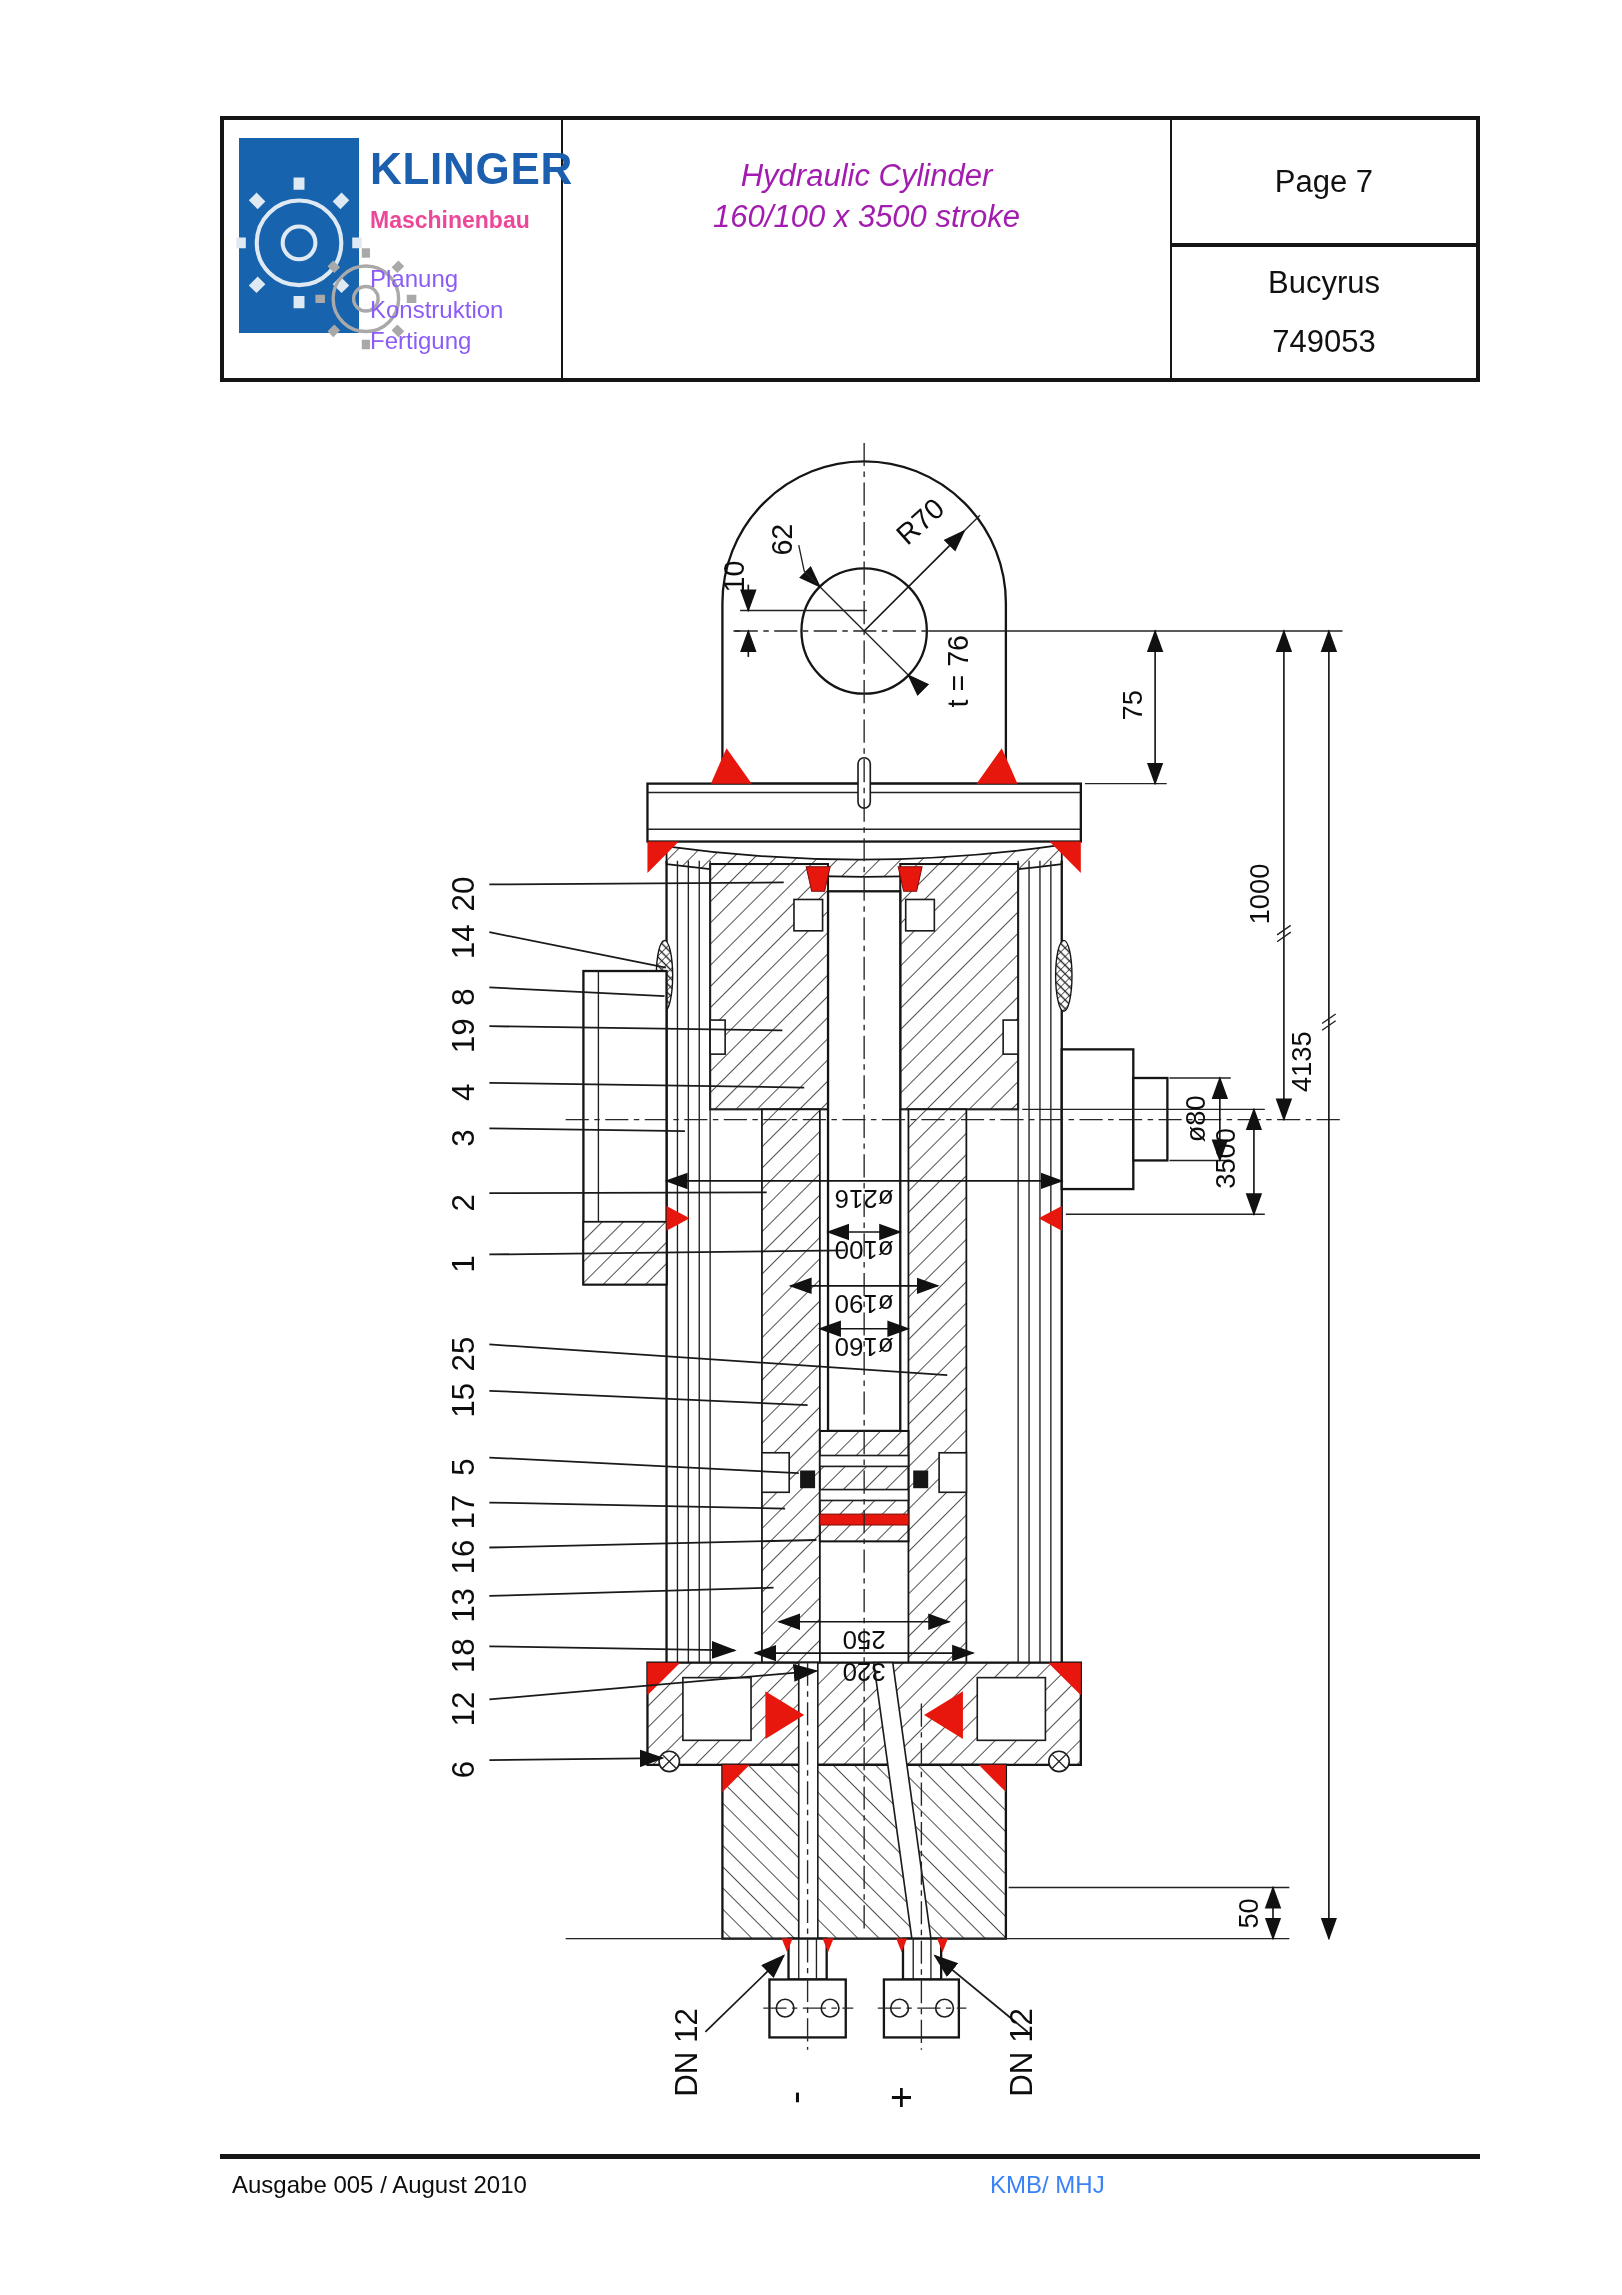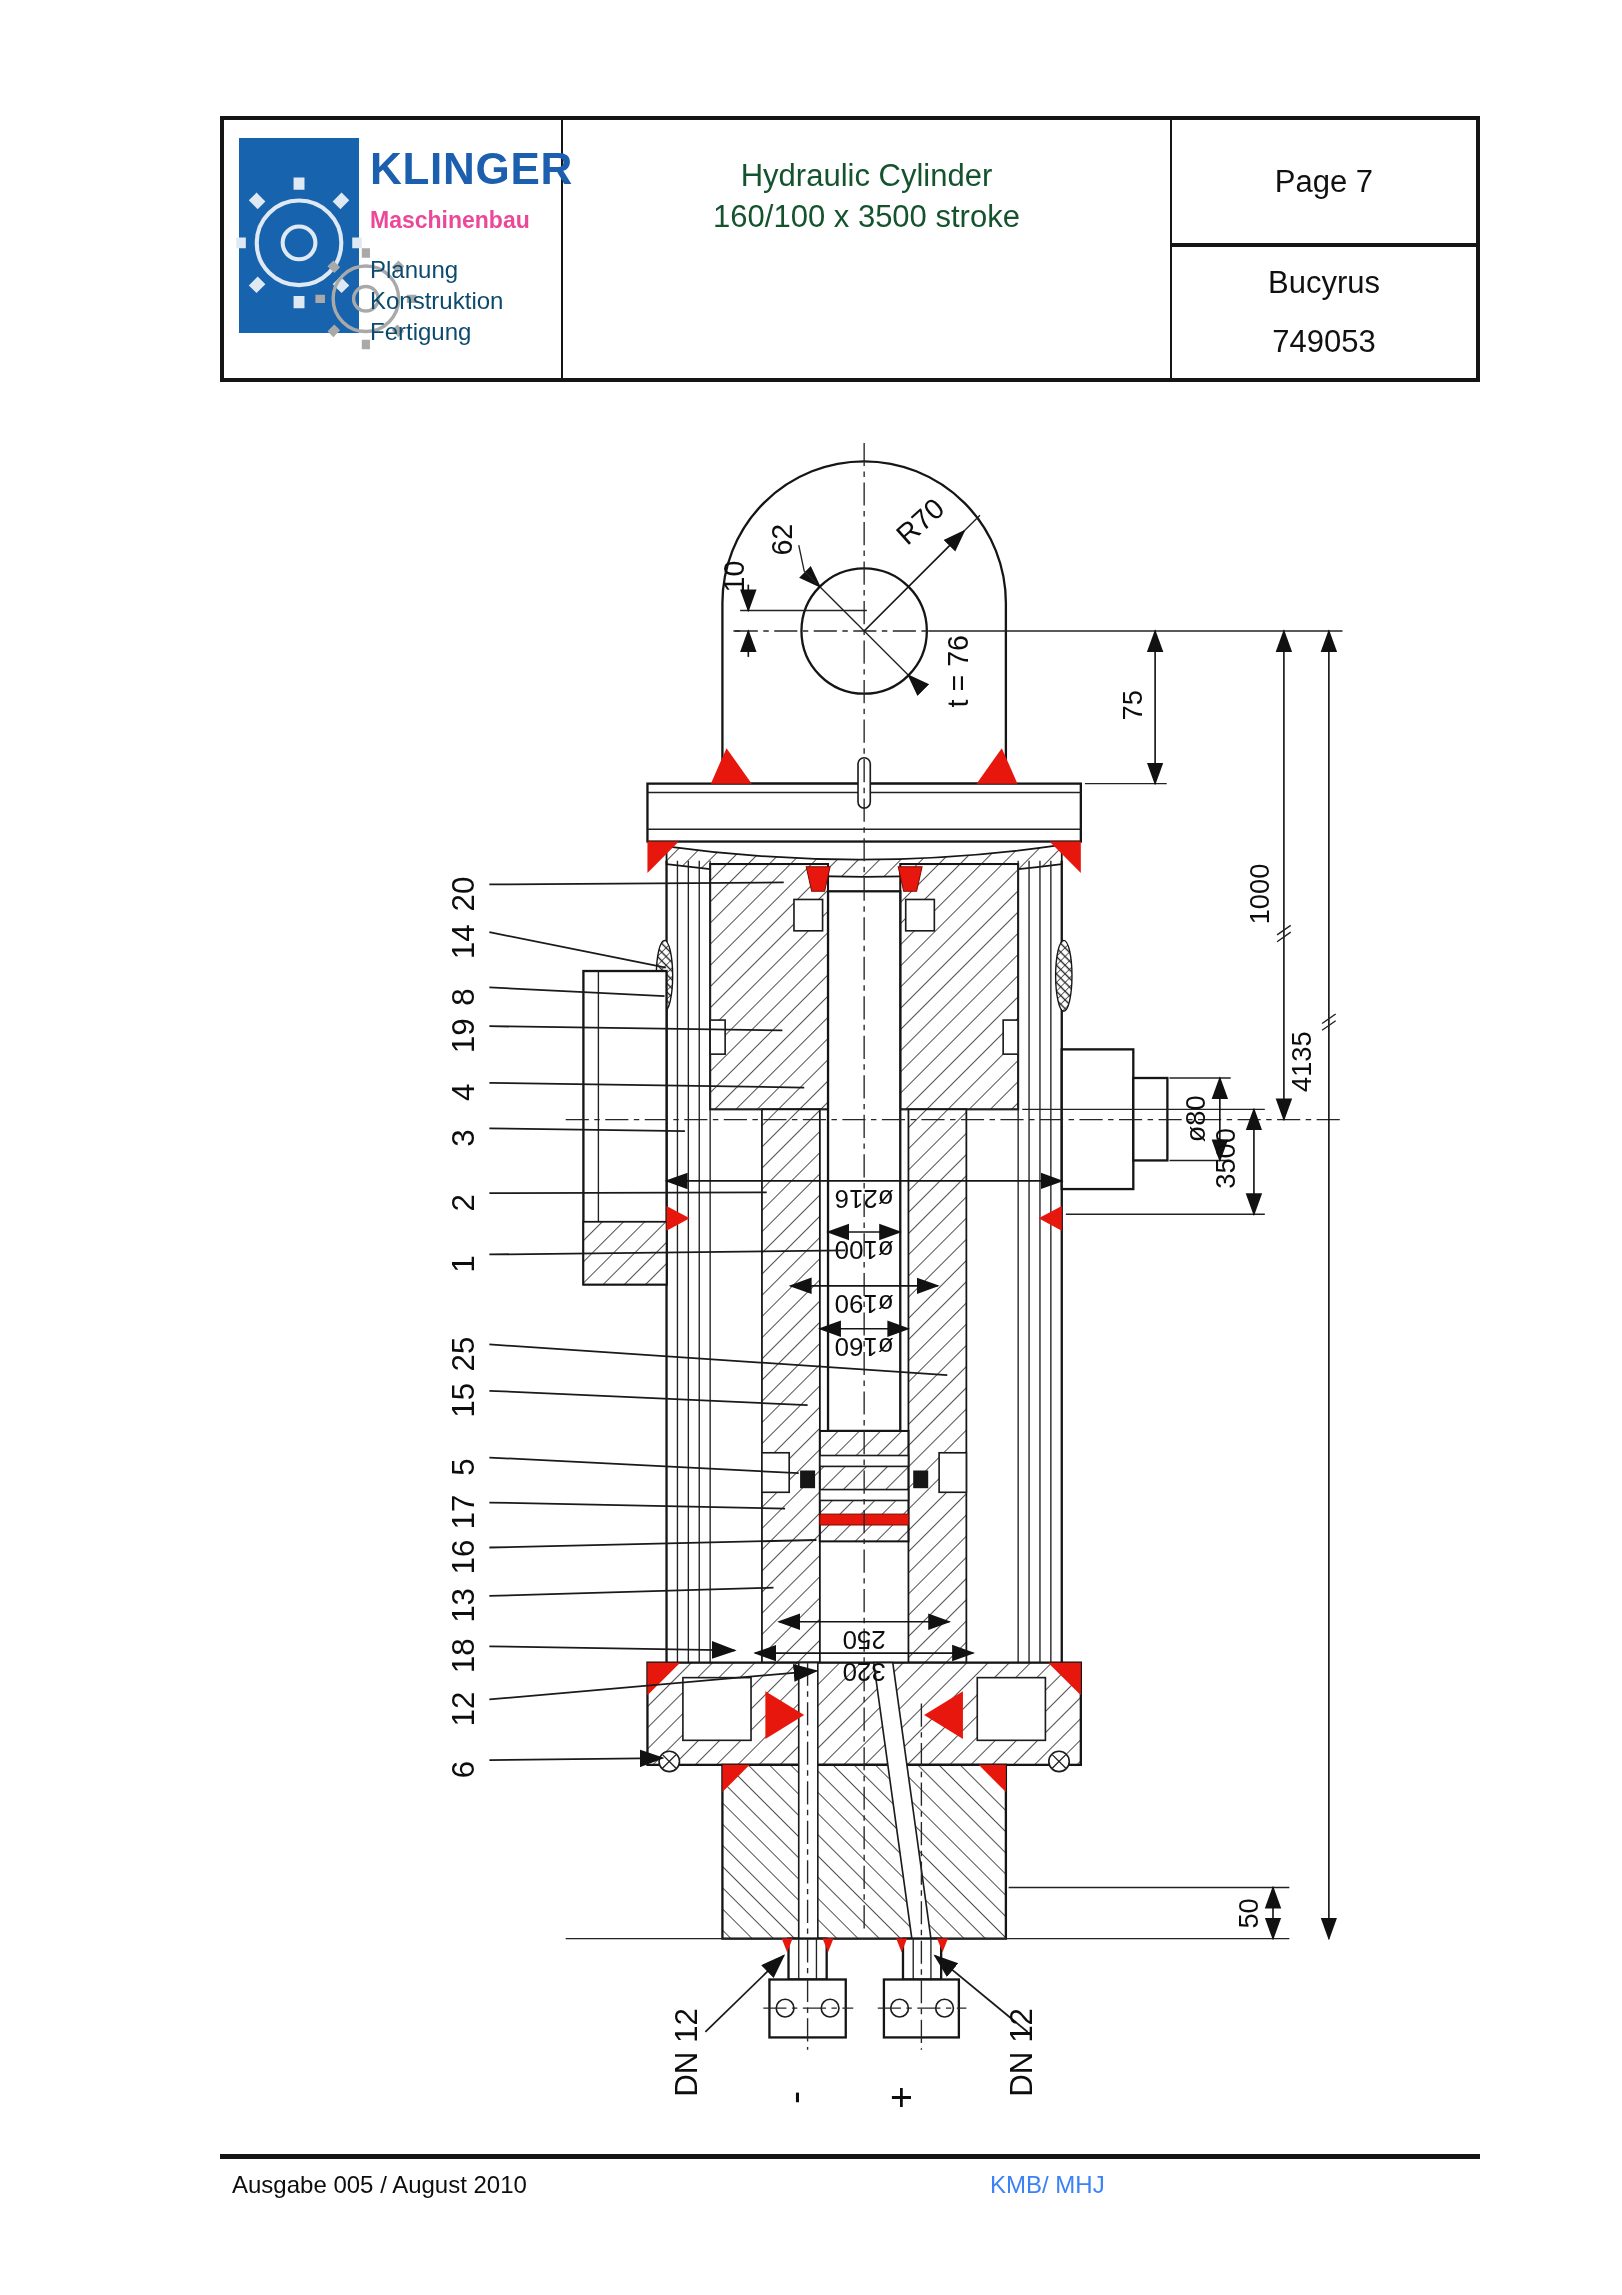--- a/index.html
+++ b/index.html
@@ -4,28 +4,28 @@
 <style>
   html,body{margin:0;padding:0;background:#ffffff;}
   body{width:1622px;height:2295px;position:relative;font-family:"Liberation Sans",sans-serif;color:#111;}
   .sheet{position:absolute;inset:0;background:#fff;}
   
   .titleblock{position:absolute;left:220px;top:116px;width:1260px;height:266px;border:4.1px solid #151515;display:flex;box-sizing:border-box;background:#fff;}
   .tb-cell{box-sizing:border-box;height:100%;}
   .tb-logo{width:339px;border-right:2.7px solid #151515;position:relative;}
   .tb-title{flex:1;border-right:2.7px solid #151515;display:flex;flex-direction:column;align-items:center;justify-content:flex-start;padding-top:35px;}
   .tb-right{width:304px;display:flex;flex-direction:column;}
-  .tb-title .l1,.tb-title .l2{font-size:31px;line-height:41px;color:#14532d;}
+  .tb-title .l1,.tb-title .l2{font-size:31px;line-height:41px;color:#a21caf;font-style:italic;}
   .tb-right .pagecell{height:123px;display:flex;align-items:center;justify-content:center;font-size:31px;border-bottom:4.1px solid #151515;}
   .tb-right .custcell{flex:1;display:flex;flex-direction:column;align-items:center;justify-content:center;gap:23px;font-size:31px;}
   .logo-blue{position:absolute;left:15px;top:17.7px;width:120px;height:195px;background:#1763ae;}
   .logo-text{position:absolute;left:146px;top:27px;}
   .logo-brand{font-size:44px;font-weight:bold;color:#1b5fae;letter-spacing:0.7px;line-height:44px;}
   .logo-sub{font-size:23px;font-weight:bold;color:#ec4899;margin-top:16px;}
-  .logo-services{margin-top:20px;font-size:24px;color:#0c4a6e;line-height:31px;}
+  .logo-services{margin-top:29px;font-size:24px;color:#8b5cf6;line-height:31px;}
   
   .footer-line{position:absolute;left:220px;top:2154px;width:1260px;height:4.8px;background:#151515;}
   .footer-left{position:absolute;left:232px;top:2171px;font-size:24px;color:#0d0d0d;}
   .footer-center{position:absolute;left:990px;top:2171px;font-size:24px;color:#3b82f6;}
   
   svg text{font-family:"Liberation Sans",sans-serif;fill:#0d0d0d;}
   .o3{fill:none;stroke:#151515;stroke-width:3.4;}
   .w3{fill:#ffffff;stroke:#151515;stroke-width:3.4;}
   .w2{fill:#ffffff;stroke:#1c1c1c;stroke-width:2.4;}
   .thin{fill:none;stroke:#222;stroke-width:2;}

